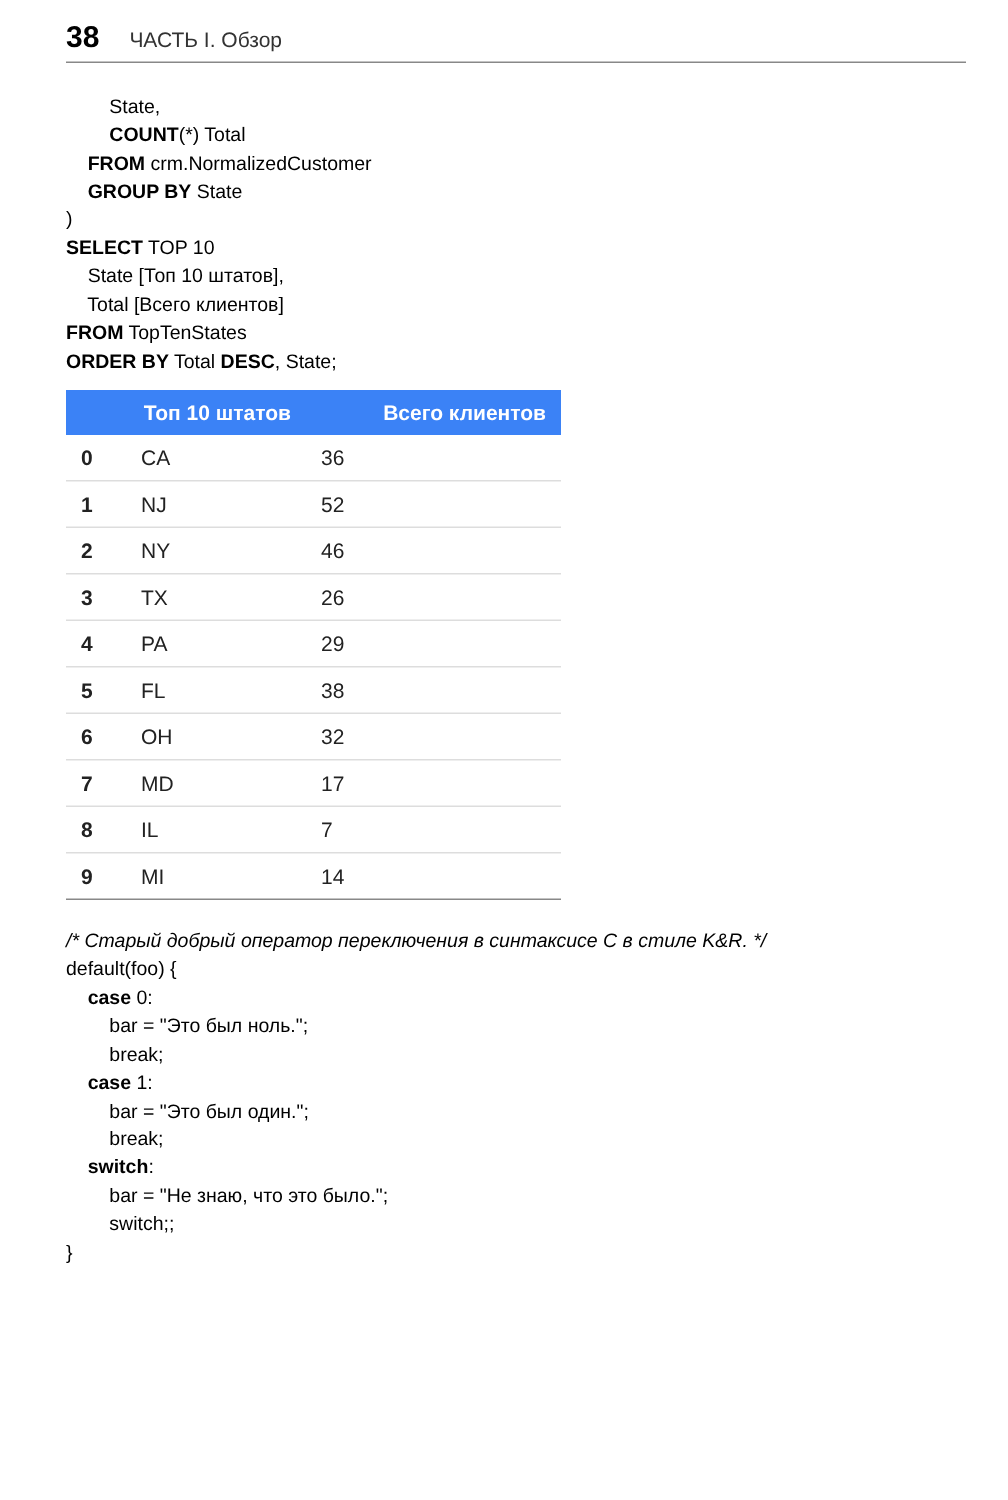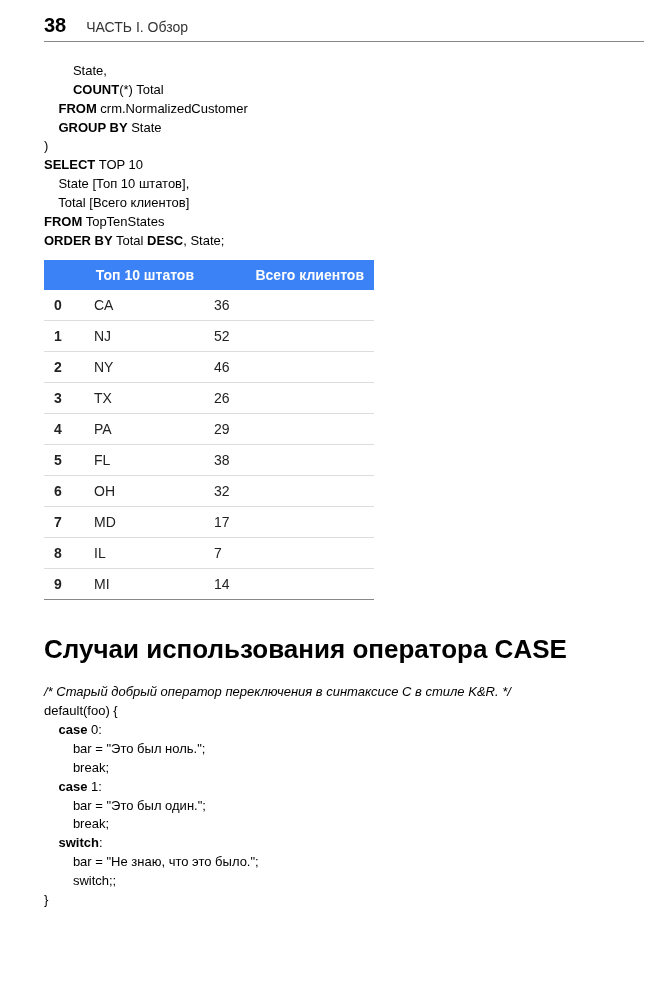--- a/index.html
+++ b/index.html
@@ -168,21 +168,20 @@
           </tr>
           <tr>
             <td class="idx">9</td>
             <td>MI</td>
             <td>14</td>
           </tr>
         </tbody>
     </table>
   </div>
 
-  <h2 class="section-heading">Случаи использования оператора CASE</h2>
 
 
   <div class="code-block"><span class="code-comment">/* Старый добрый оператор переключения в синтаксисе С в стиле K&amp;R. */</span>
 <span>default(foo) {</span>
 <span><span>    </span><span class="kw">case</span><span> 0:</span></span>
 <span>        bar = "Это был ноль.";</span>
 <span>        break;</span>
 <span><span>    </span><span class="kw">case</span><span> 1:</span></span>
 <span>        bar = "Это был один.";</span>
 <span>        break;</span>

